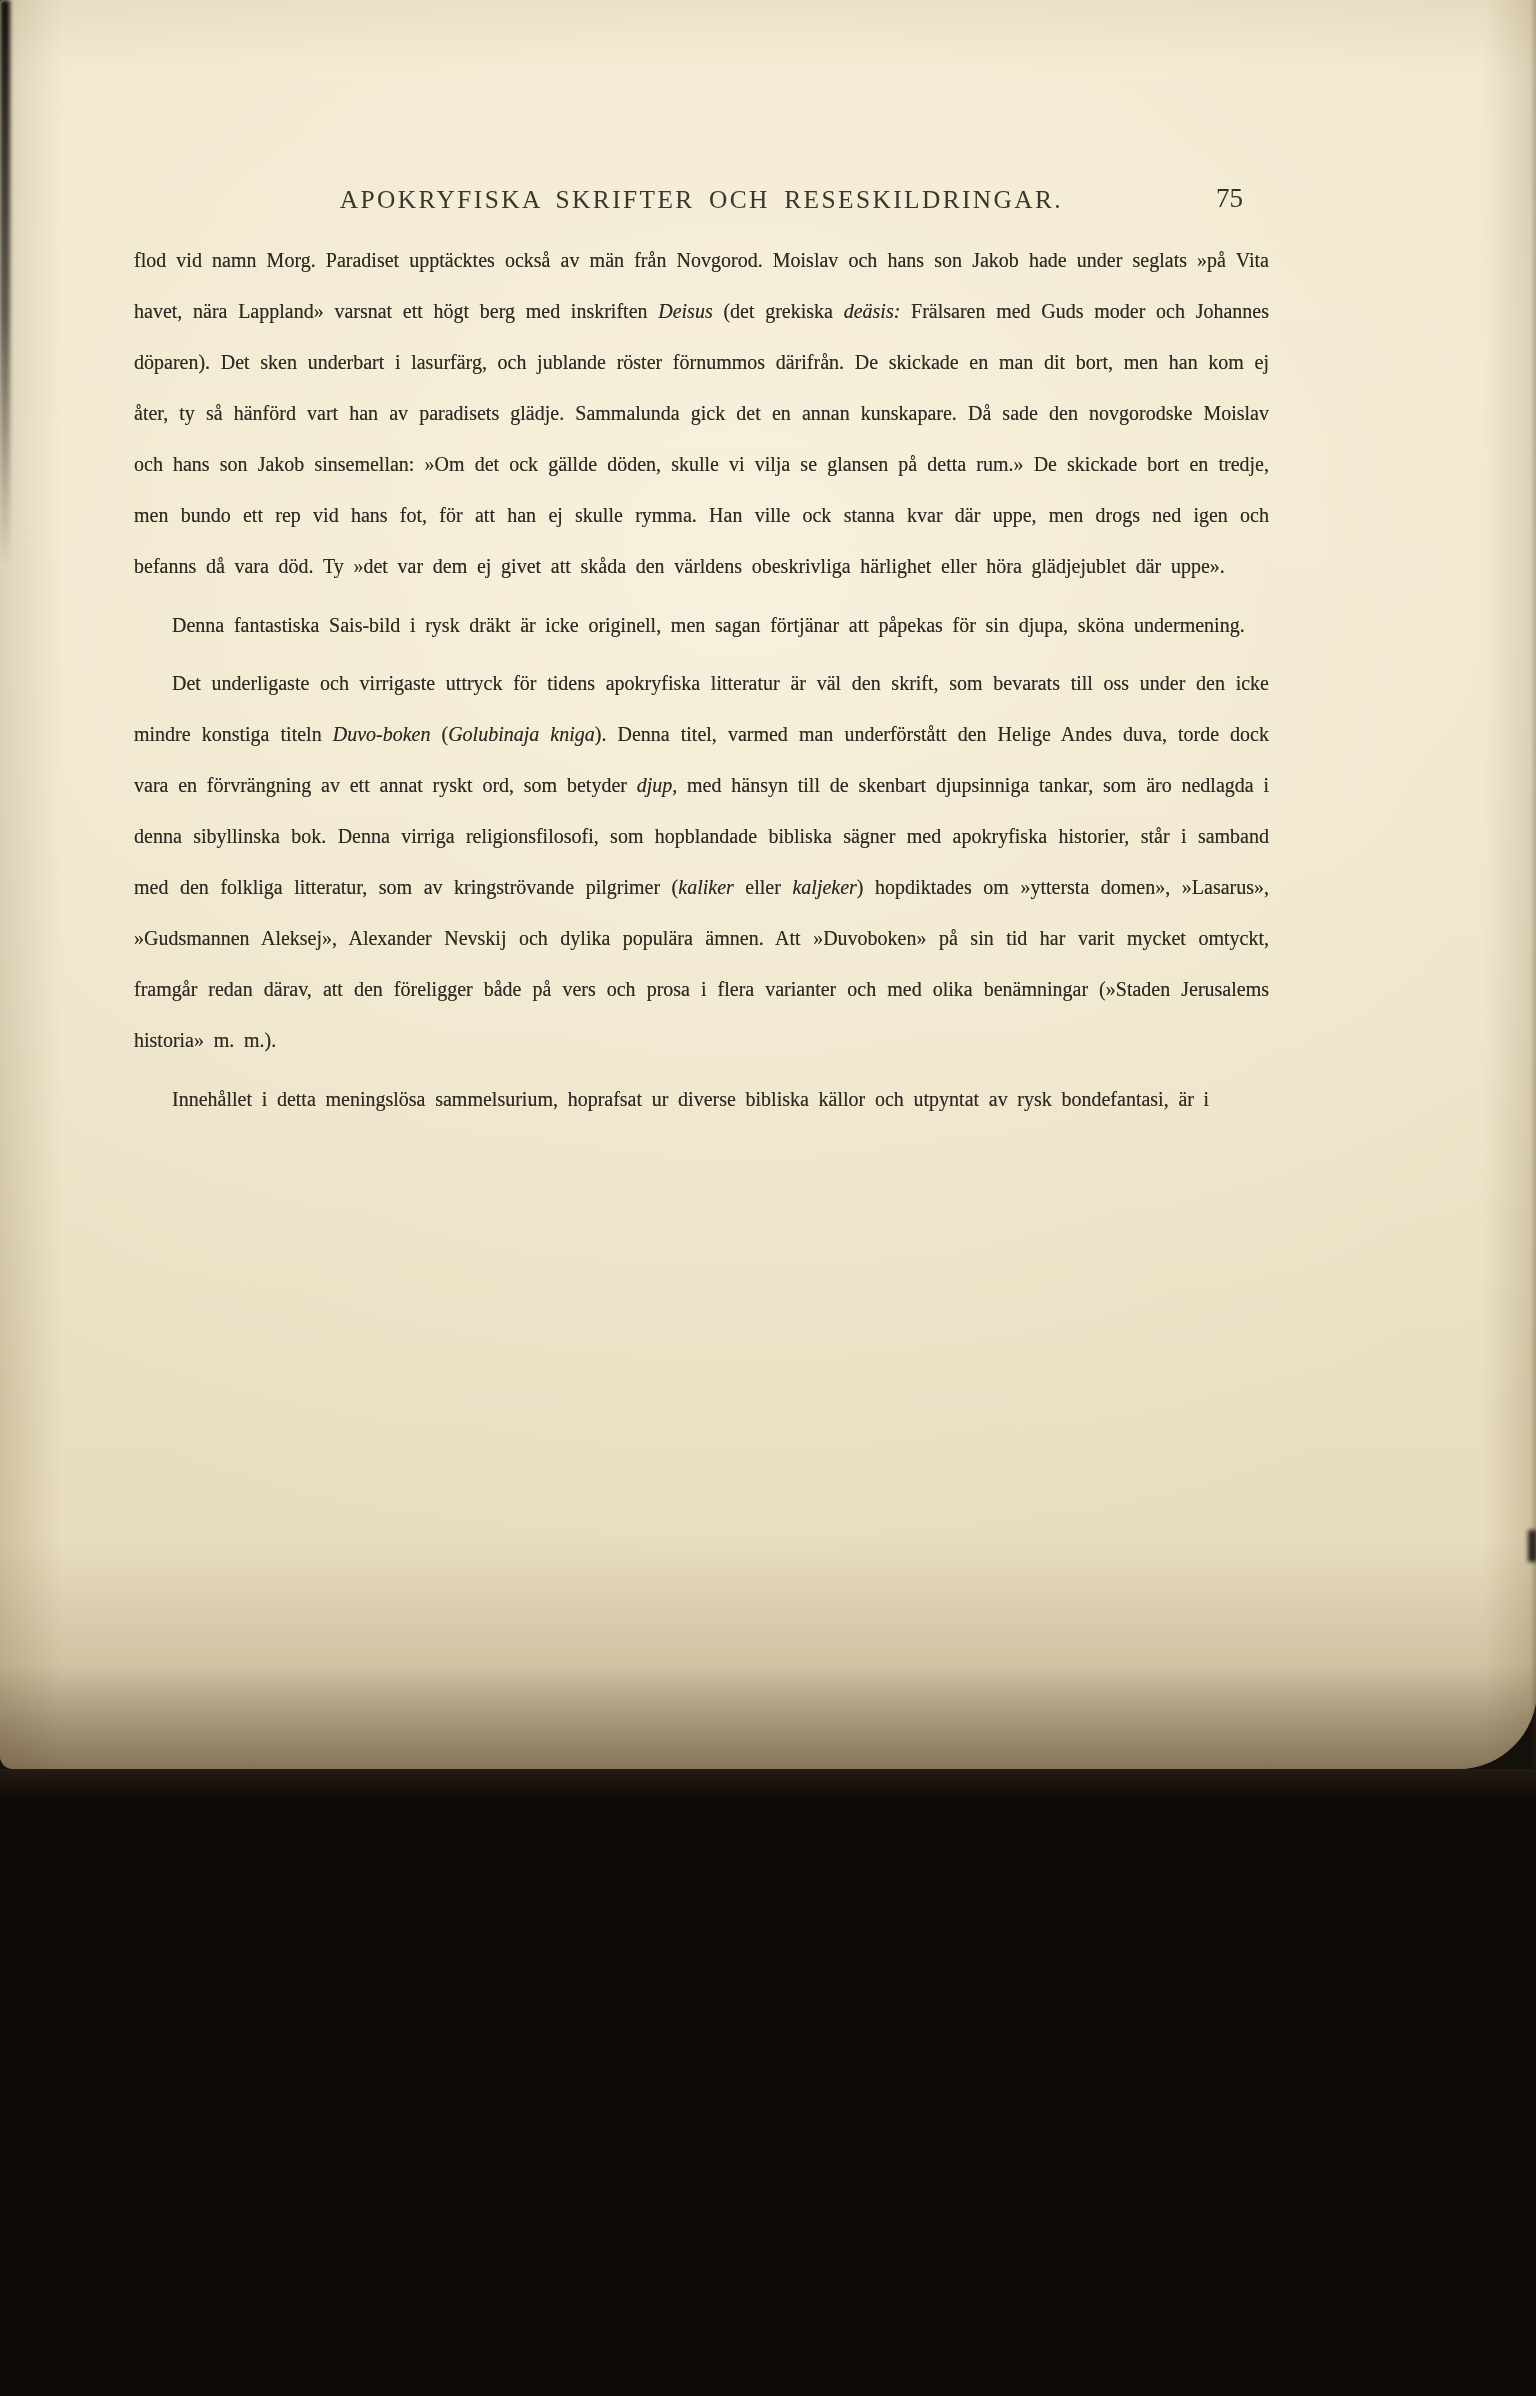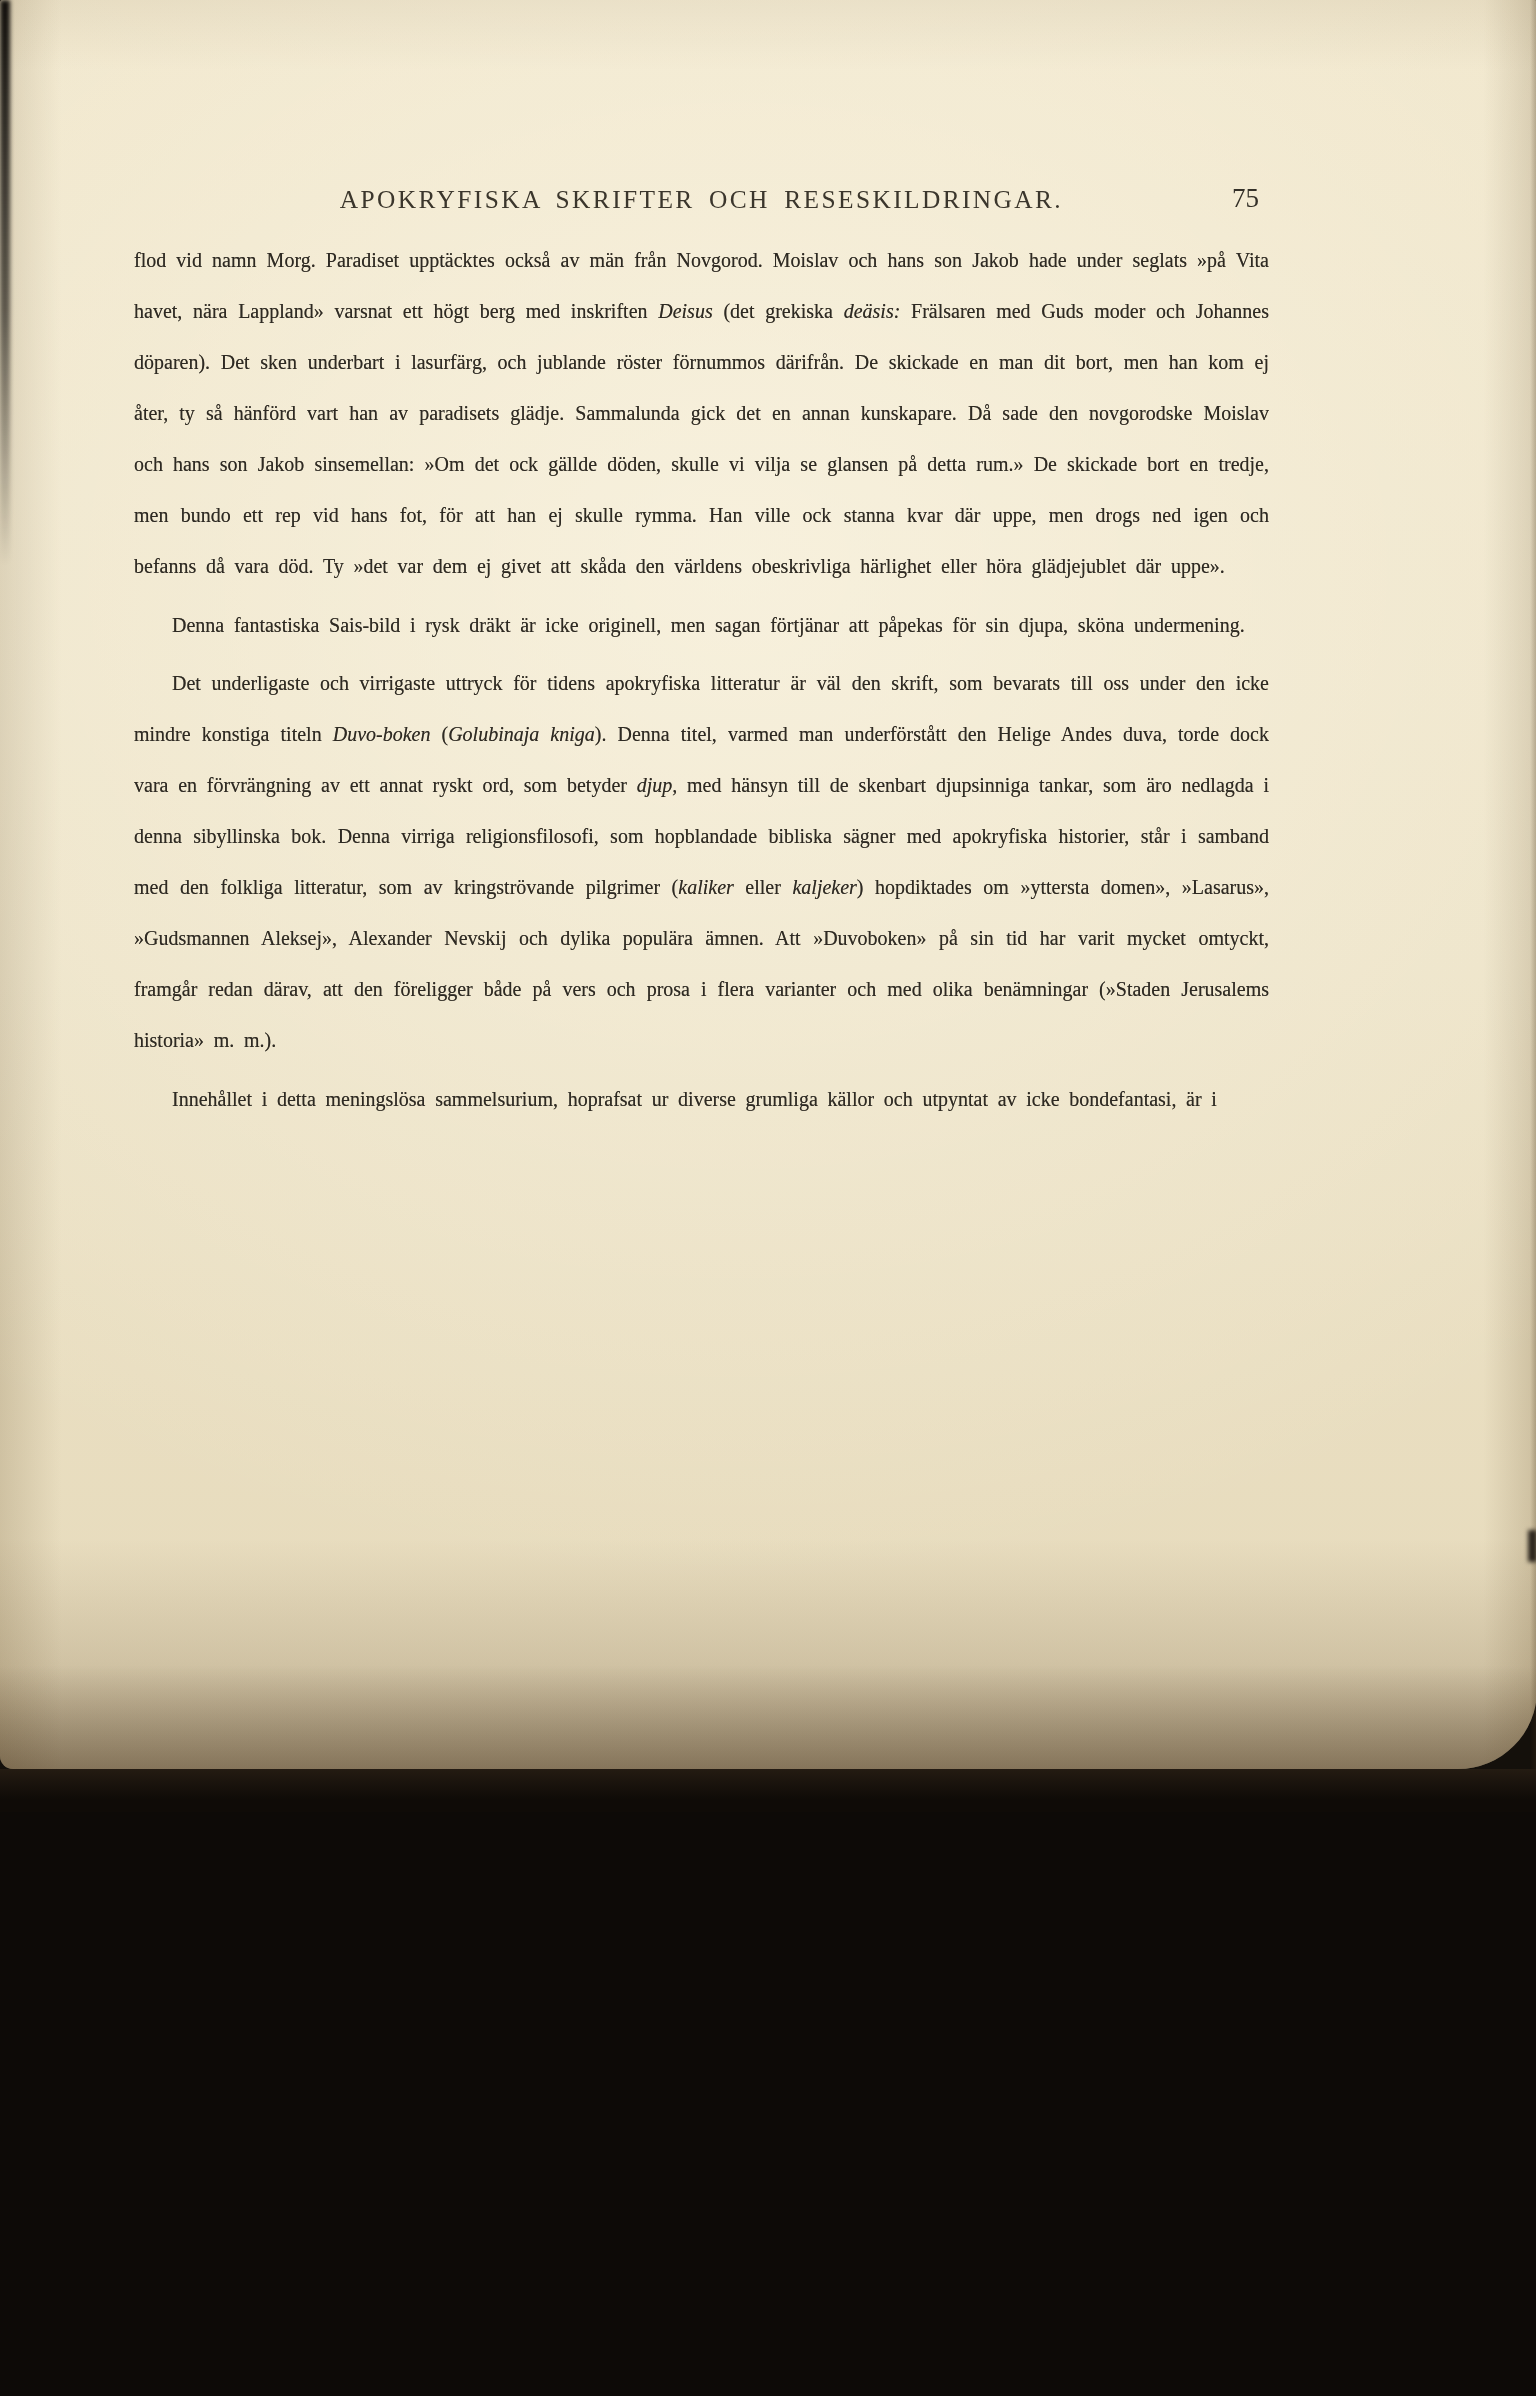--- a/index.html
+++ b/index.html
@@ -66,21 +66,21 @@
     justify-content: center;
   }
   .header-title {
     font-size: 25.4px;
     letter-spacing: 2.4px;
     word-spacing: 5.6px;
     color: #3b362c;
   }
   .page-number {
     position: absolute;
-    right: 10px; top: -1.9px;
+    right: 26px; top: -1.9px;
     font-size: 27px;
     color: #343028;
   }
   .text-block {
     position: absolute;
     left: 134px; top: 235px;
     width: 1135px;
     color: #2e2a23;
     font-size: 20px;
     line-height: 51px;
@@ -98,21 +98,21 @@
 <div class="scan">
   <div class="paper">
     <div class="header">
       <span class="header-title">APOKRYFISKA SKRIFTER OCH RESESKILDRINGAR.</span>
       <span class="page-number">75</span>
     </div>
     <div class="text-block">
         <p class="para"><span>flod vid namn Morg. Paradiset upptäcktes också av män från Novgorod. Moislav och hans son Jakob hade under seglats »på Vita havet, nära Lappland» varsnat ett högt berg med inskriften </span><span class="it">Deisus</span><span> (det grekiska </span><span class="it">deäsis:</span><span> Frälsaren med Guds moder och Johannes döparen). Det sken underbart i lasurfärg, och jublande röster förnummos därifrån. De skickade en man dit bort, men han kom ej åter, ty så hänförd vart han av paradisets glädje. Sammalunda gick det en annan kunskapare. Då sade den novgorodske Moislav och hans son Jakob sinsemellan: »Om det ock gällde döden, skulle vi vilja se glansen på detta rum.» De skickade bort en tredje, men bundo ett rep vid hans fot, för att han ej skulle rymma. Han ville ock stanna kvar där uppe, men drogs ned igen och befanns då vara död. Ty »det var dem ej givet att skåda den världens obeskrivliga härlighet eller höra glädjejublet där uppe».</span></p>
         <p class="para indent"><span>Denna fantastiska Sais-bild i rysk dräkt är icke originell, men sagan förtjänar att påpekas för sin djupa, sköna undermening.</span></p>
         <p class="para indent"><span>Det underligaste och virrigaste uttryck för tidens apokryfiska litteratur är väl den skrift, som bevarats till oss under den icke mindre konstiga titeln </span><span class="it">Duvo-boken</span><span> (</span><span class="it">Golubinaja kniga</span><span>). Denna titel, varmed man underförstått den Helige Andes duva, torde dock vara en förvrängning av ett annat ryskt ord, som betyder </span><span class="it">djup,</span><span> med hänsyn till de skenbart djupsinniga tankar, som äro nedlagda i denna sibyllinska bok. Denna virriga religionsfilosofi, som hopblandade bibliska sägner med apokryfiska historier, står i samband med den folkliga litteratur, som av kringströvande pilgrimer (</span><span class="it">kaliker</span><span> eller </span><span class="it">kaljeker</span><span>) hopdiktades om »yttersta domen», »Lasarus», »Gudsmannen Aleksej», Alexander Nevskij och dylika populära ämnen. Att »Duvoboken» på sin tid har varit mycket omtyckt, framgår redan därav, att den föreligger både på vers och prosa i flera varianter och med olika benämningar (»Staden Jerusalems historia» m. m.).</span></p>
-        <p class="para indent"><span>Innehållet i detta meningslösa sammelsurium, hoprafsat ur diverse grumliga källor och utpyntat av icke bondefantasi, är i</span></p>
+        <p class="para indent"><span>Innehållet i detta meningslösa sammelsurium, hoprafsat ur diverse bibliska källor och utpyntat av rysk bondefantasi, är i</span></p>
       </div>
   </div>
   <div class="edge-left-streak"></div>
   <div class="edge-right-shade"></div>
   <div class="edge-right-speck"></div>
   <div class="bottom-band-texture"></div>
 </div>
 
 
 </body></html>

